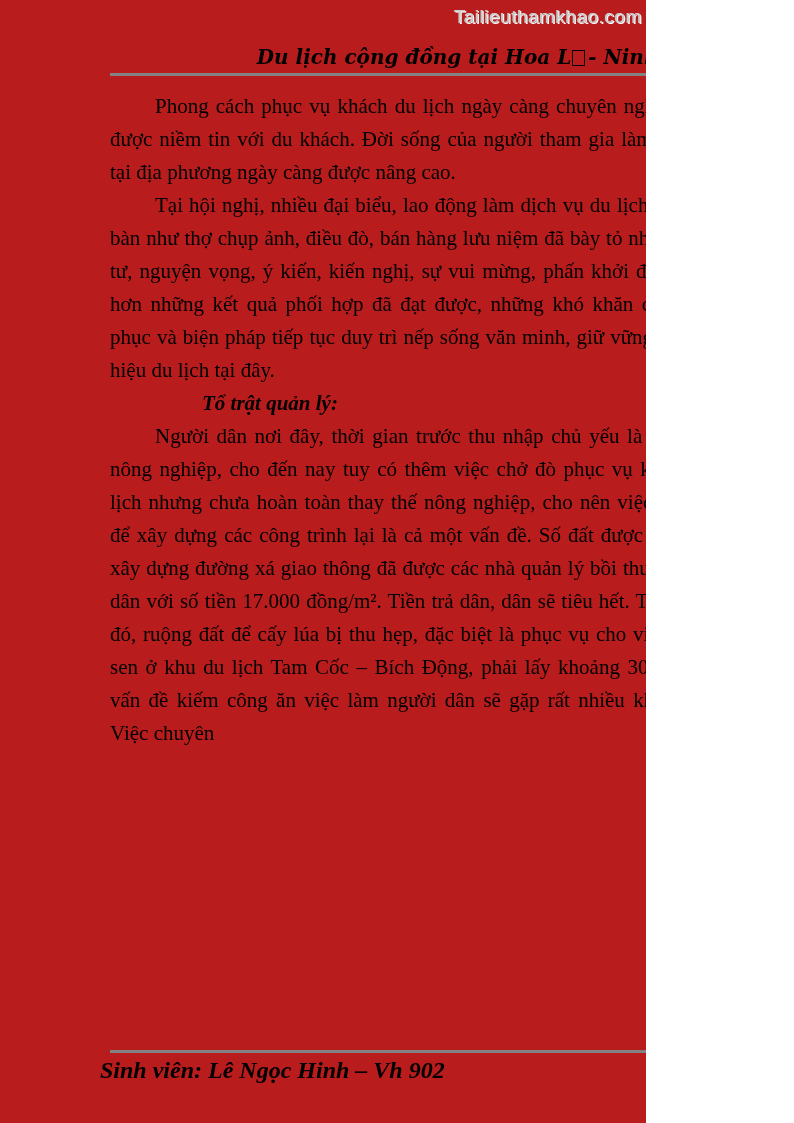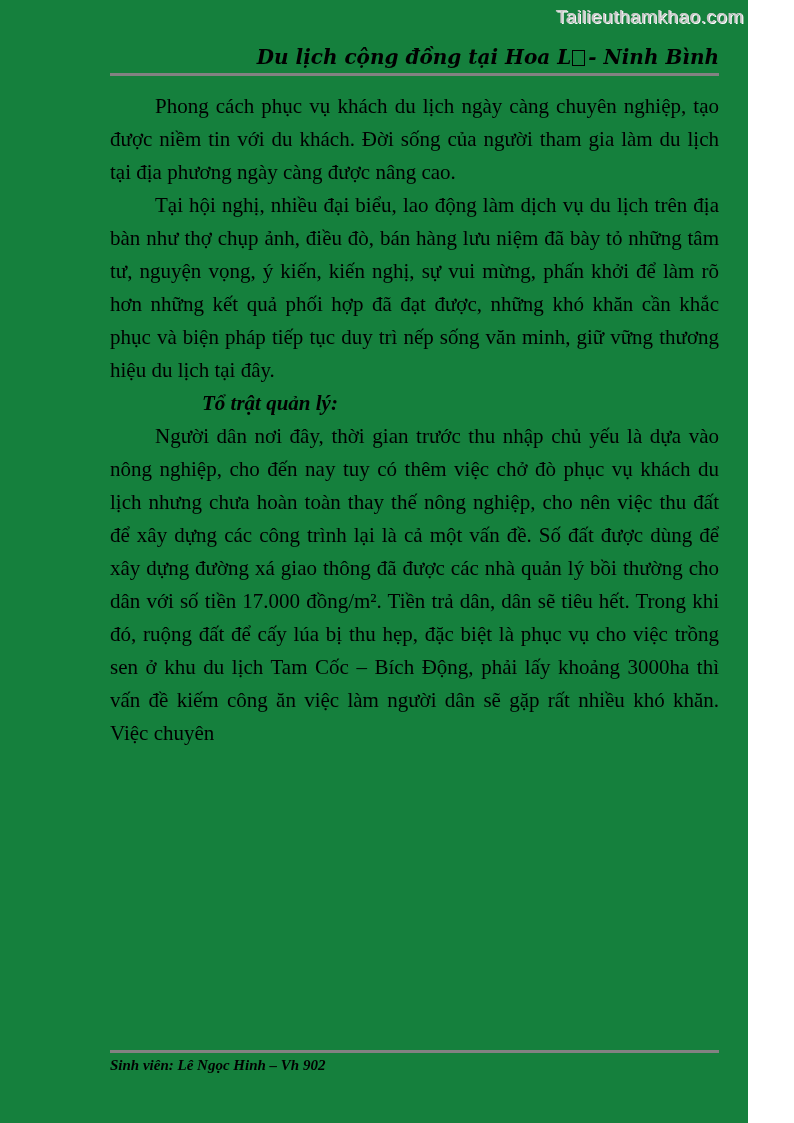--- a/index.html
+++ b/index.html
@@ -2,27 +2,26 @@
 <html><head>
 <meta charset="utf-8">
 <style>
   html, body {
     margin: 0;
     padding: 0;
     background: #ffffff;
   }
   .page {
     position: relative;
-    width: 714px;
+    width: 646px;
     height: 1123px;
-    background: #15803d;
+    background: #b91c1c;
     overflow: hidden;
     font-family: "Liberation Serif", serif;
     color: #000;
-    padding-left: 34px;
   }
   .watermark {
     position: absolute;
     top: 6px;
     right: 4px;
     font-family: "Liberation Sans", sans-serif;
     font-size: 19px;
     color: #c9c9c9;
     text-shadow: 1px 1px 0 #ffffff, -0.5px -0.5px 0 #bdbdbd;
     letter-spacing: 0.5px;
@@ -84,25 +83,25 @@
   p.subheading {
     font-weight: bold;
     font-style: italic;
     text-indent: 0;
     padding-left: 92px;
     text-align: left;
   }
   .footer-text {
     position: absolute;
     top: 1057px;
-    left: 110px;
+    left: 100px;
     font-family: "Liberation Serif", serif;
     font-weight: bold;
     font-style: italic;
-    font-size: 15px;
+    font-size: 24px;
   }
 </style>
 </head>
 <body>
 
 <div class="page">
 
   <div class="watermark">Tailieuthamkhao.com</div>
 
   <div class="running-head">

